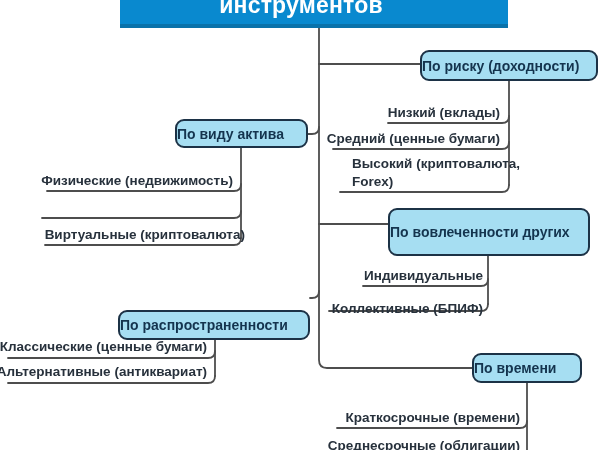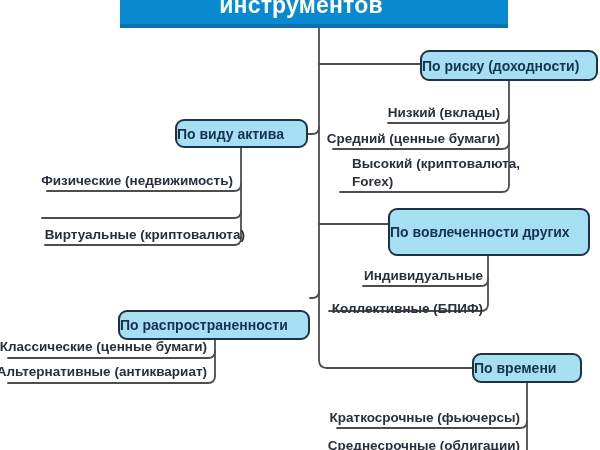--- a/index.html
+++ b/index.html
@@ -121,16 +121,16 @@
 
   <div class="leaf lf-asset-0">Физические (недвижимость)</div>
   <div class="leaf lf-asset-2">Виртуальные (криптовалюта)</div>
 
   <div class="leaf lf-inv-0">Индивидуальные</div>
   <div class="leaf lf-inv-1">Коллективные (БПИФ)</div>
 
   <div class="leaf lf-prev-0">Классические (ценные бумаги)</div>
   <div class="leaf lf-prev-1">Альтернативные (антиквариат)</div>
 
-  <div class="leaf lf-time-0">Краткосрочные (фьючерсы)</div>
+  <div class="leaf lf-time-0">Краткосрочные (времени)</div>
   <div class="leaf lf-time-1">Среднесрочные (облигации)</div>
 
 </div>
 
 </body></html>

